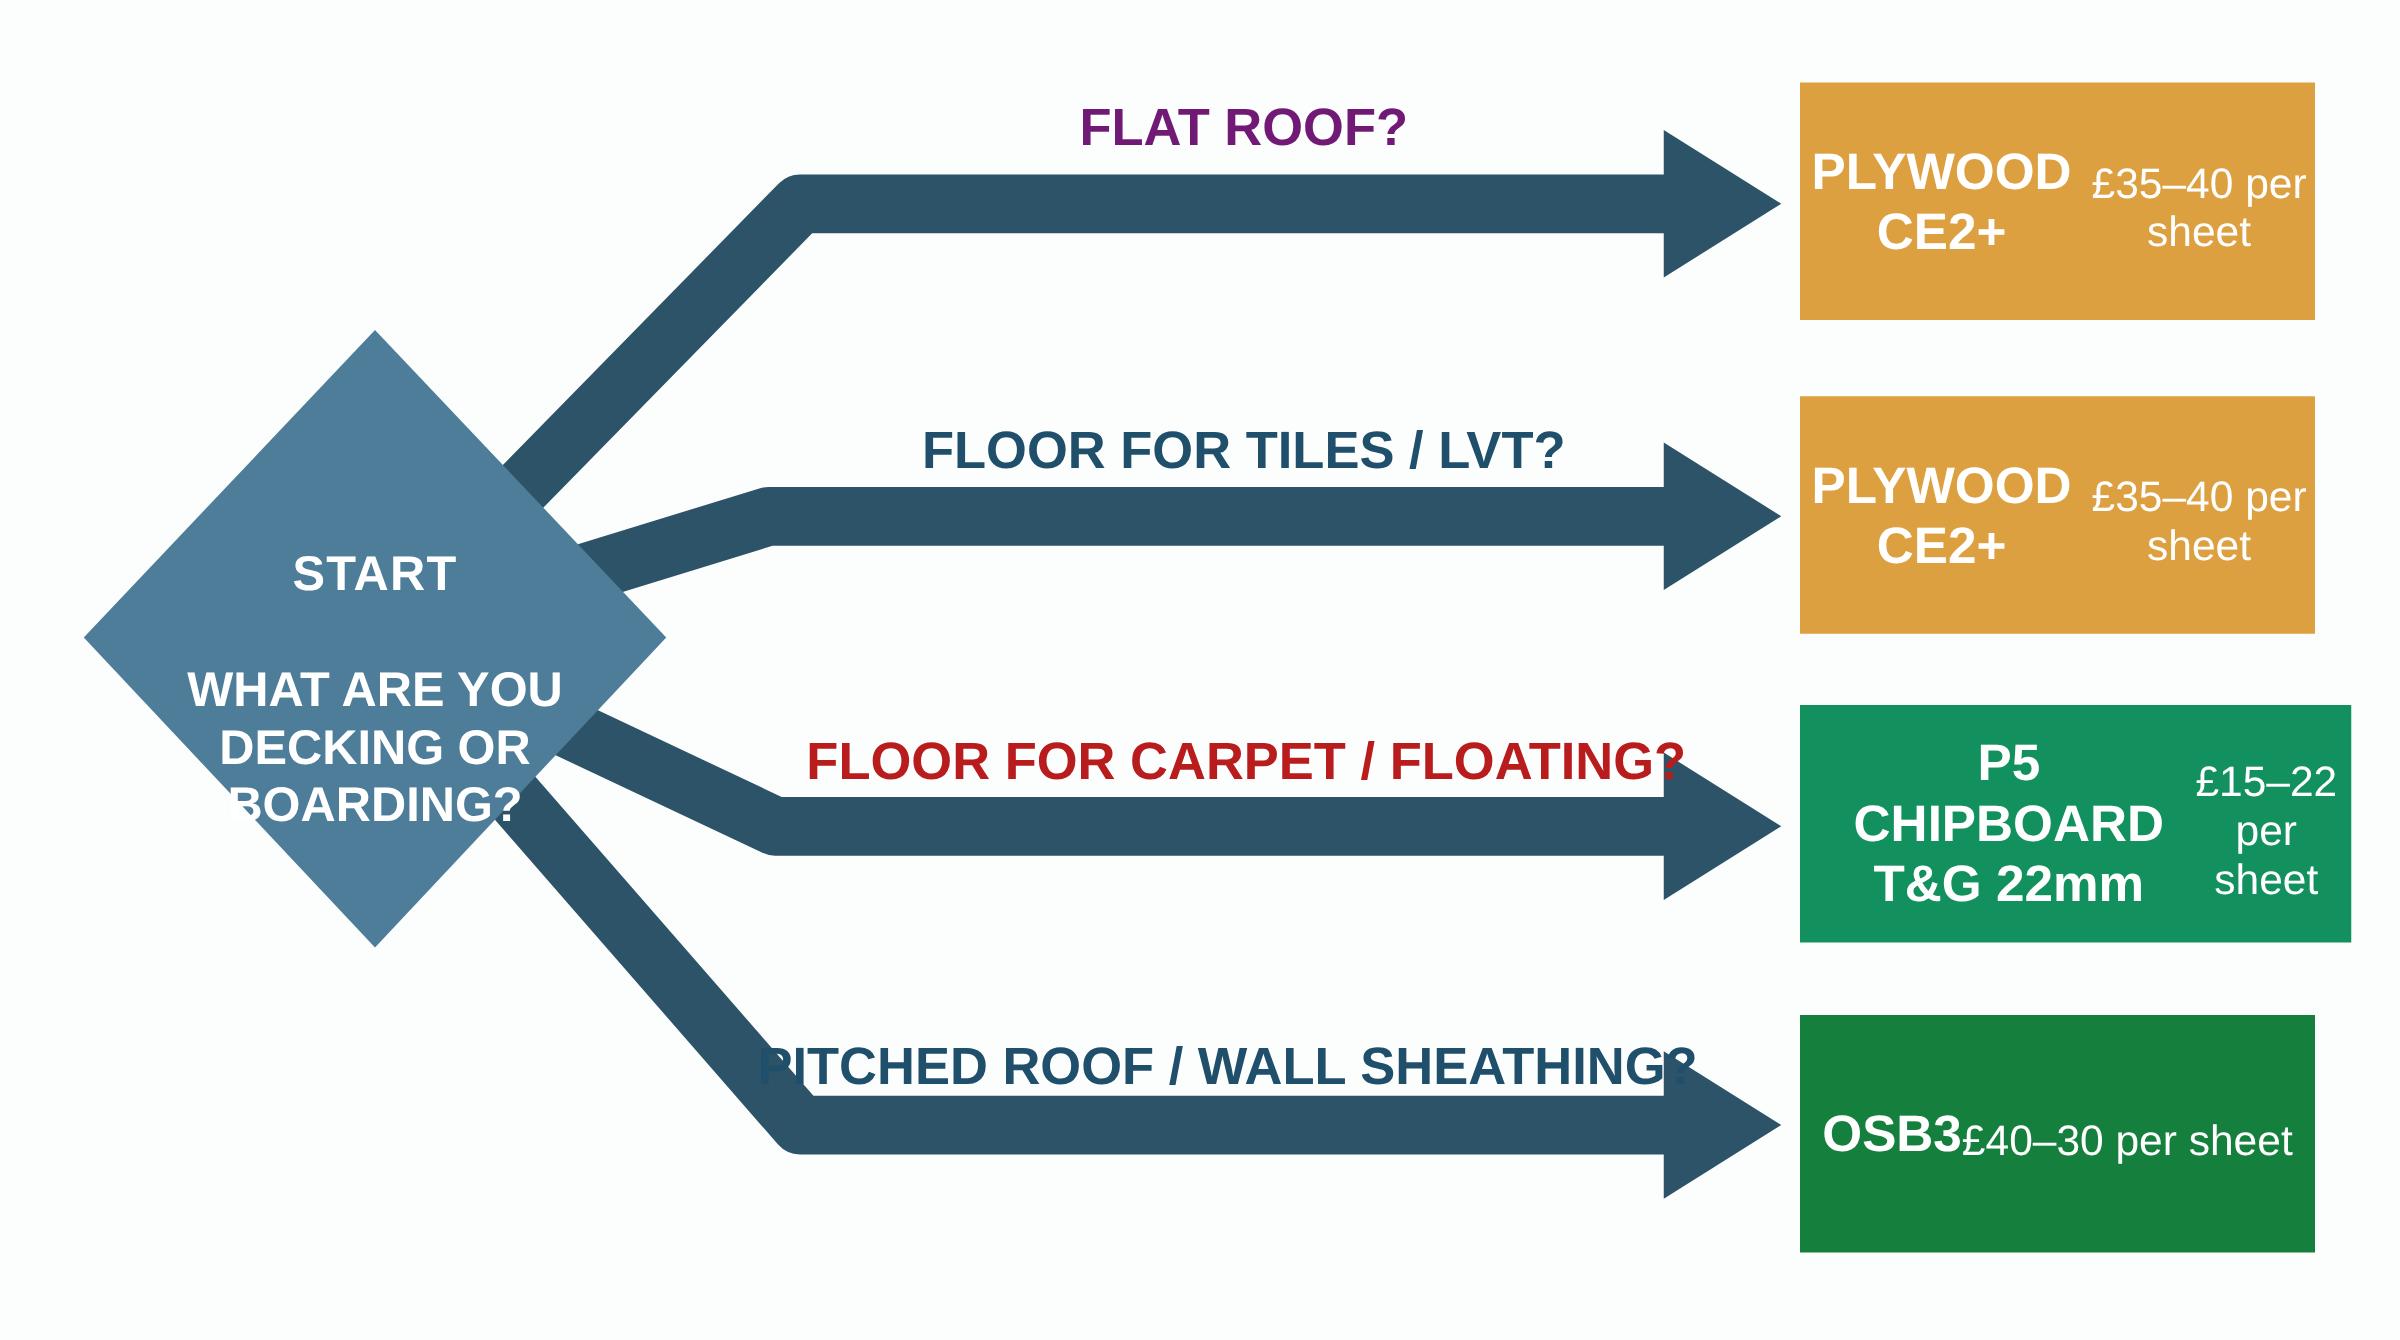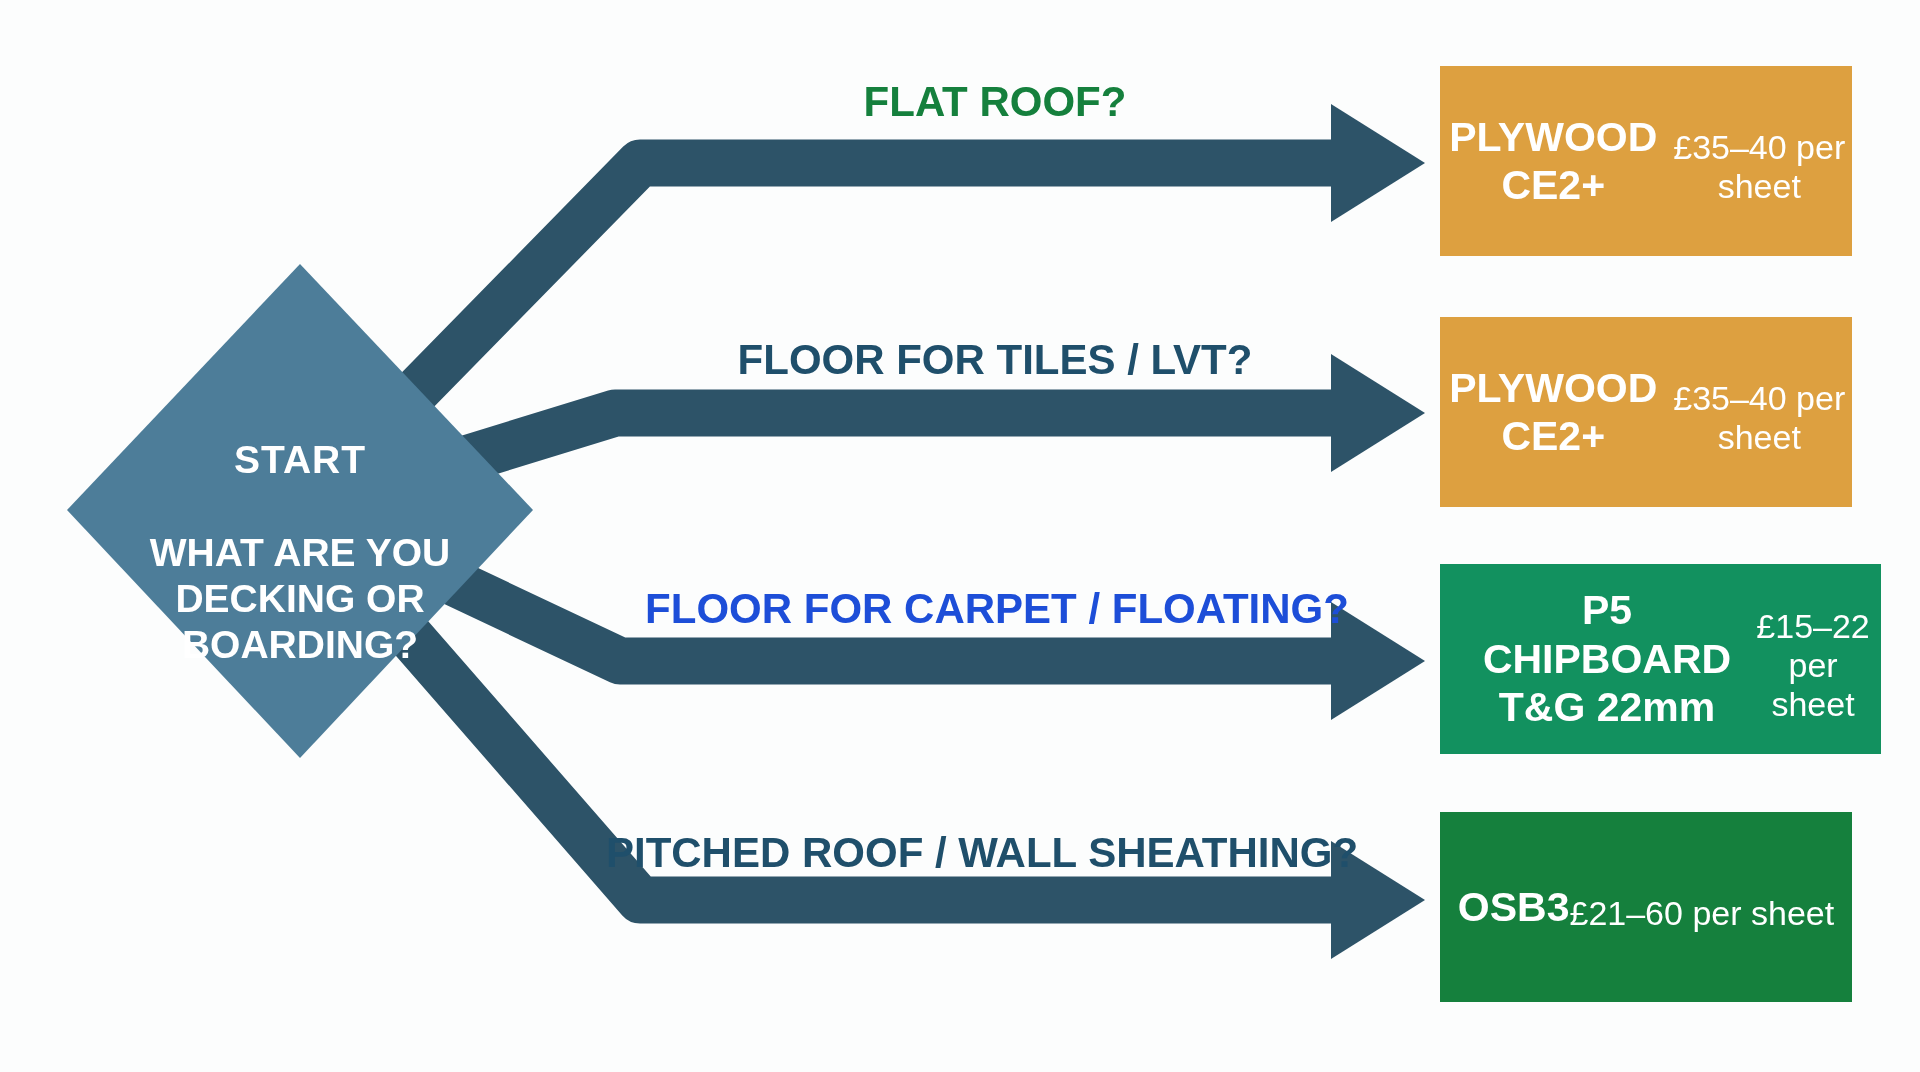--- a/index.html
+++ b/index.html
@@ -83,38 +83,38 @@
     <polygon points="1331,841 1331,959 1425,900" fill="#2D5368"></polygon>
 
     <polygon points="300,264 533,510 300,758 67,510" fill="#4D7D99"></polygon>
   </svg>
 
   <div class="start-text">
     <div class="start-title">START</div>
     <div class="start-subtitle">WHAT ARE YOU DECKING OR BOARDING?</div>
   </div>
 
-  <div class="q-label q0" style="color: #15803d;">FLAT ROOF?</div>
+  <div class="q-label q0" style="color: #701a75;">FLAT ROOF?</div>
   <div class="q-label q1" style="color: rgb(31, 79, 107);">FLOOR FOR TILES / LVT?</div>
-  <div class="q-label q2" style="color: #1d4ed8;">FLOOR FOR CARPET / FLOATING?</div>
+  <div class="q-label q2" style="color: #b91c1c;">FLOOR FOR CARPET / FLOATING?</div>
   <div class="q-label q3" style="color: rgb(31, 79, 107);">PITCHED ROOF / WALL SHEATHING?</div>
 
   <div class="result-box rb0" style="background-color: rgb(221, 160, 64);">
     <div class="result-title">PLYWOOD CE2+</div>
     <div class="result-price">£35–40 per sheet</div>
   </div>
 
   <div class="result-box rb1" style="background-color: rgb(221, 160, 64);">
     <div class="result-title">PLYWOOD CE2+</div>
     <div class="result-price">£35–40 per sheet</div>
   </div>
 
   <div class="result-box rb2" style="background-color: rgb(18, 145, 95);">
     <div class="result-title">P5 CHIPBOARD T&amp;G 22mm</div>
     <div class="result-price">£15–22 per sheet</div>
   </div>
 
   <div class="result-box rb3" style="background-color: #15803d;">
     <div class="result-title">OSB3</div>
-    <div class="result-price">£21–60 per sheet</div>
+    <div class="result-price">£40–30 per sheet</div>
   </div>
 
 </div>
 
 </body></html>

